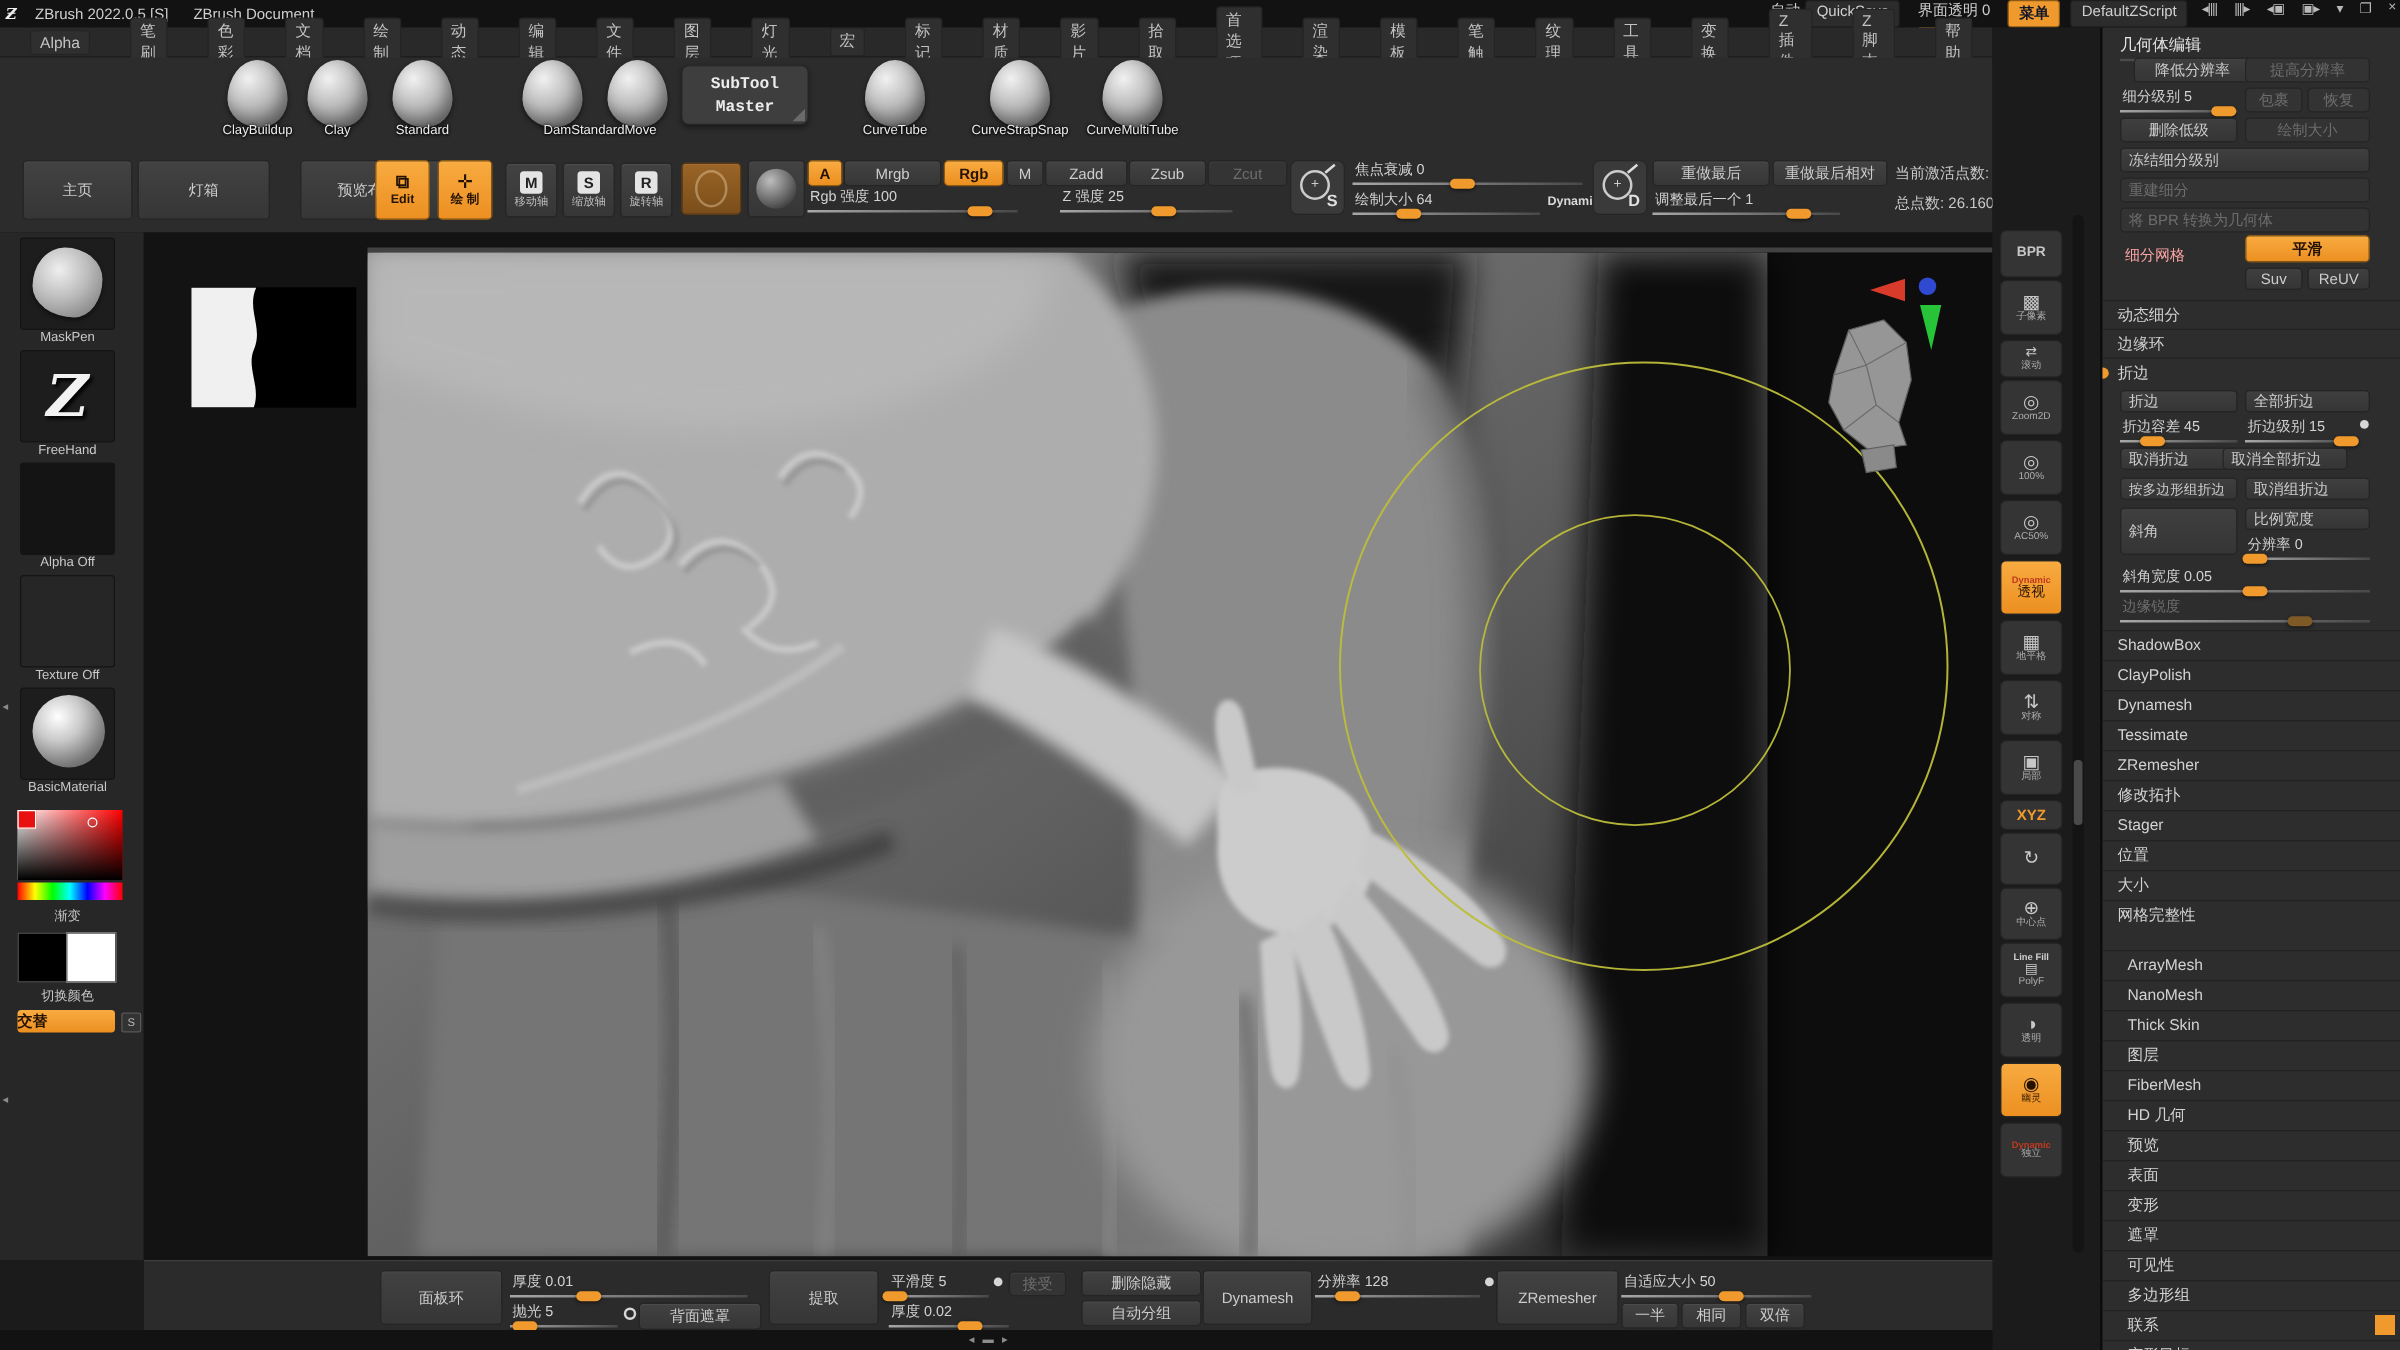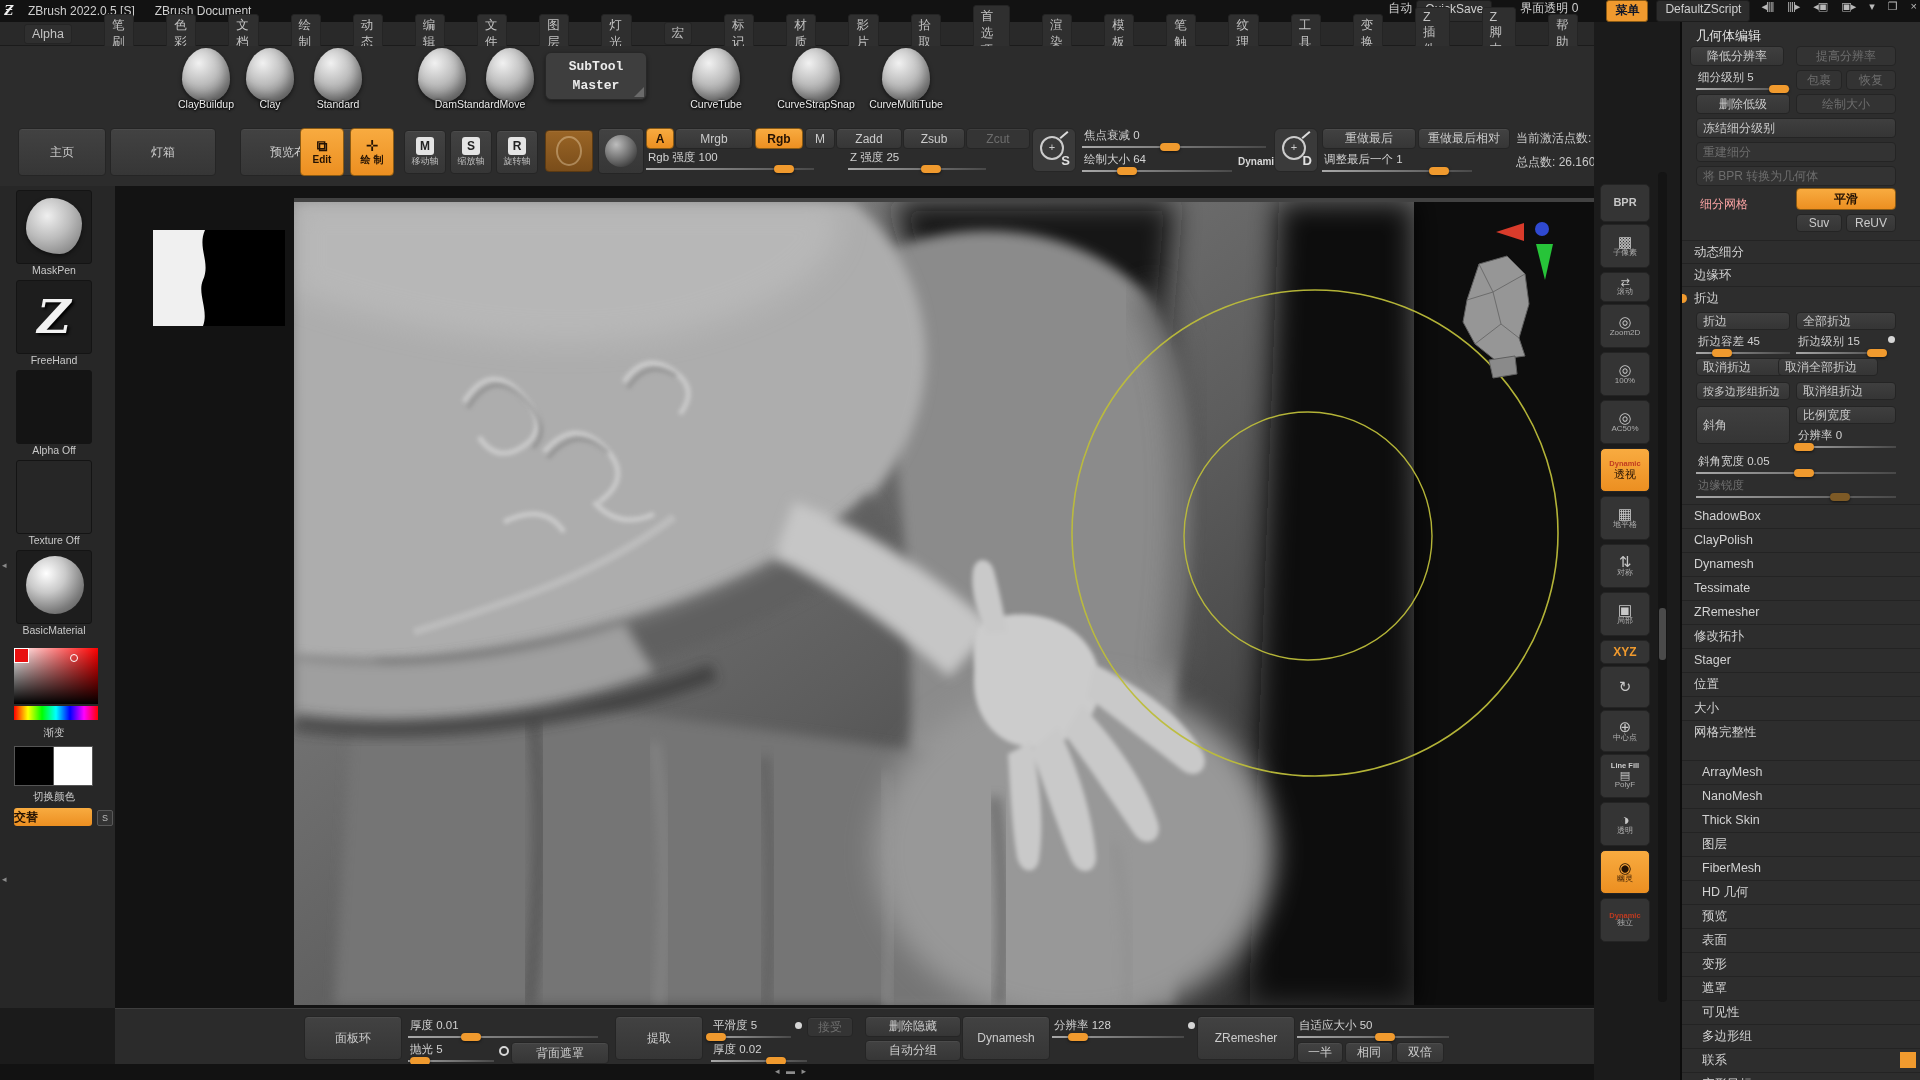--- a/index.html
+++ b/index.html
@@ -9,21 +9,21 @@
   .abs{position:absolute}
   
   .titlebar{left:0;top:0;width:1920px;height:22px;background:#121212;display:flex;align-items:center;
             font-size:12px;color:#cfcfcf;white-space:nowrap}
   .tb-logo{width:18px;text-align:center;color:#f0f0f0;font-weight:bold;font-family:"DejaVu Serif",serif;font-style:italic}
   .tb-seg{margin:0 10px}
   .tb-stats{color:#bdbdbd}
   .tb-right{position:absolute;right:0;top:0;height:22px;display:flex;}
   .tb-btn{background:#2c2c2c;border:1px solid #1d1d1d;border-radius:3px;padding:1px 8px;margin:0 4px;color:#cfcfcf}
   .tb-btn.on{background:#f09a2e;color:#0f172a;border-color:#8a5a14;font-weight:bold}
-  .tb-opacity{position:relative;margin:0 20px;padding:0 4px}
+  .tb-opacity{position:relative;margin:0 6px;padding:0 4px}
   .tb-opacity .kn{position:absolute;left:4px;bottom:-5px;width:24px;height:5px;background:#f09a2e;border-radius:2px}
   .tb-ico{color:#b9b9b9;margin:0 7px;font-size:11px;letter-spacing:-1px}
   
   .menubar{left:0;top:22px;width:1594px;height:24px;background:#292929;border-bottom:1px solid #1b1b1b;
            display:flex;align-items:center;padding-left:8px;box-sizing:border-box}
   .mi{background:#2f2f2f;border:1px solid #242424;border-radius:3px;padding:2px 7px;margin:0 16px;
       color:#c3c3c3;font-size:12.5px}
   
   .shelf{left:0;top:46px;width:1594px;height:140px;background:#2c2c2c}
   .bthumb{position:absolute;width:48px;height:54px;border-radius:50% 50% 46% 54%/58% 58% 42% 42%;
@@ -483,21 +483,21 @@
         <span class="tag">Dynamic</span>
         <span class="l">独立</span>
       </div>
     <div class="vscroll">
         <div class="vthumb"></div>
       </div>
   </div>
 
   <div class="abs rtray">
     <span class="ptitle">几何体编辑</span>
-    <div class="pb c" style="left:8px;top:24px;width:94px">
+    <div class="pb c" style="left:25px;top:24px;width:94px">
         <span>降低分辨率</span>
       </div>
     <div class="pb c dis" style="left:114px;top:24px;width:100px">
         <span>提高分辨率</span>
       </div>
     <div class="zslider" style="left:14px;top:48px;width:94px">
       <span class="lb"><span>细分级别</span> <span>5</span></span>
       <i class="tr"></i><i class="kn" style="left:88%"></i>
     </div>
     <div class="pb c dis" style="left:114px;top:48px;width:46px">

